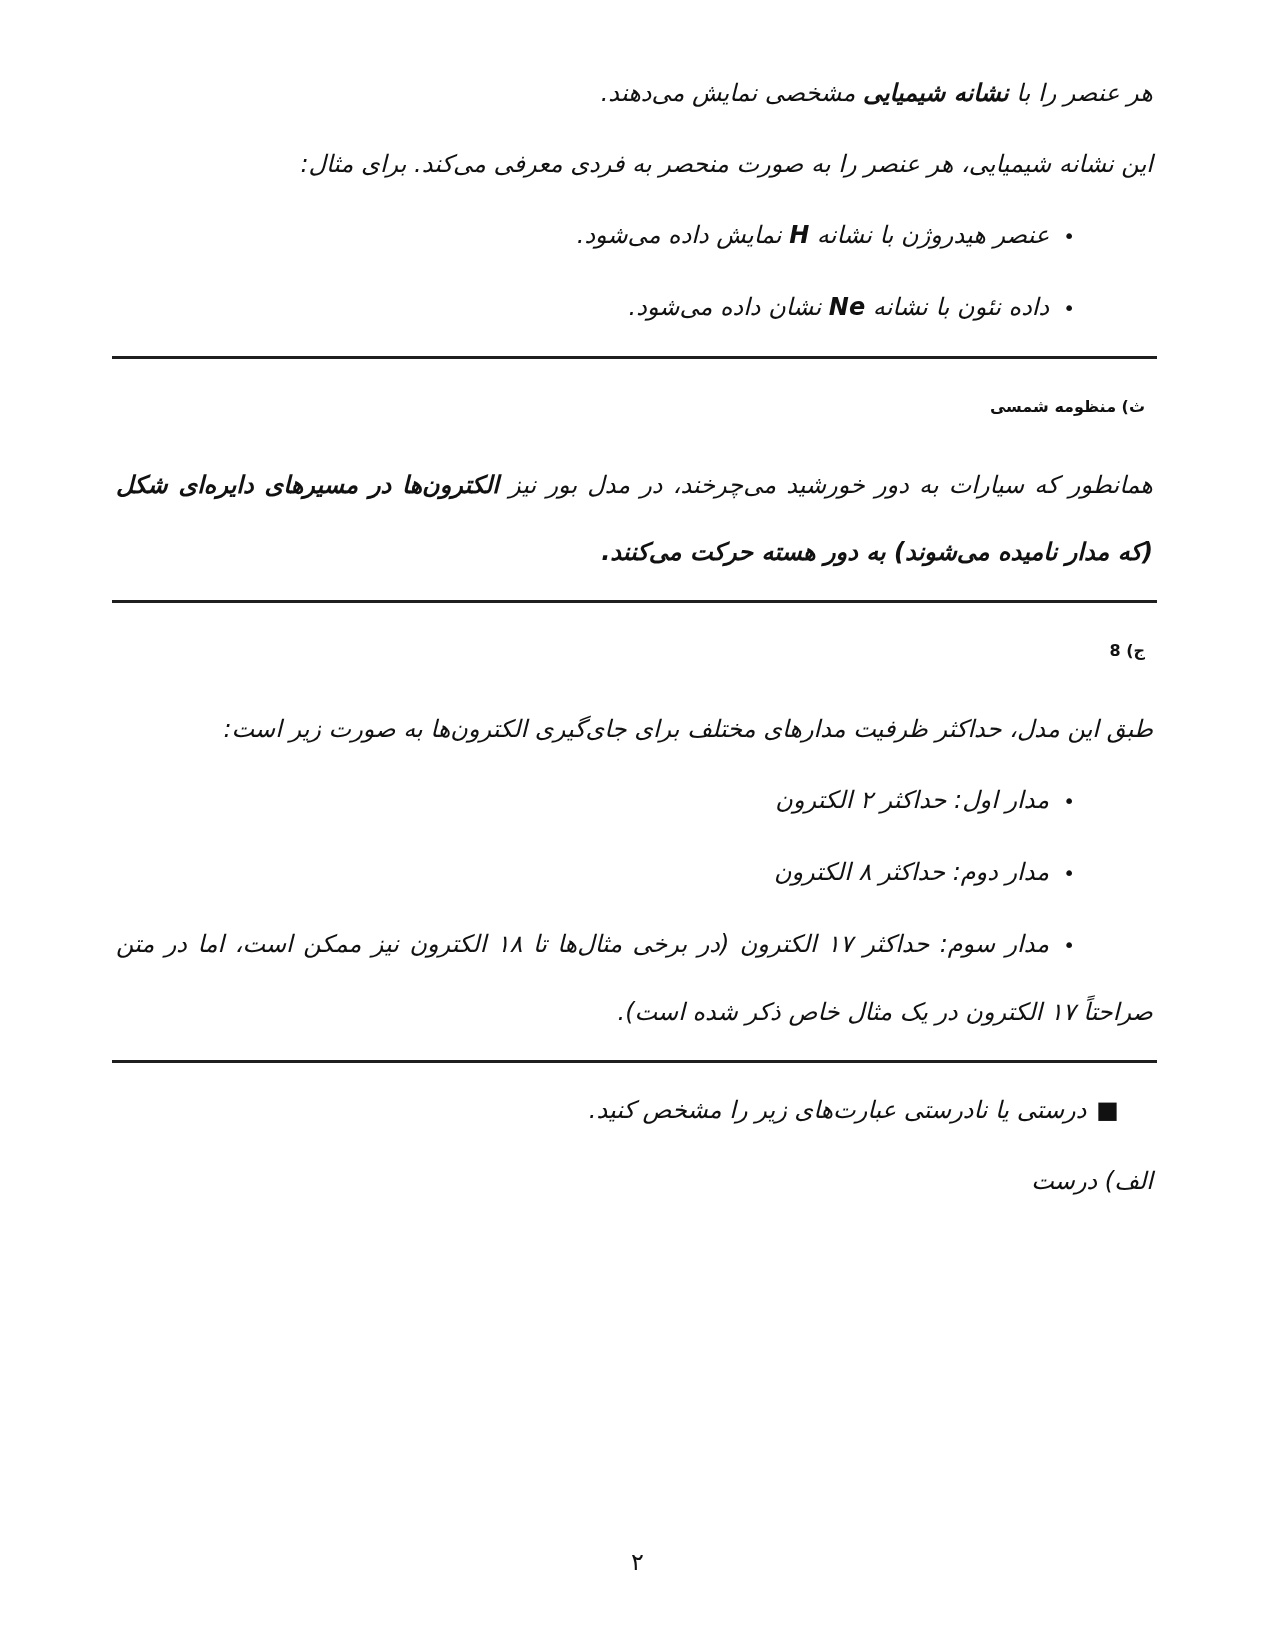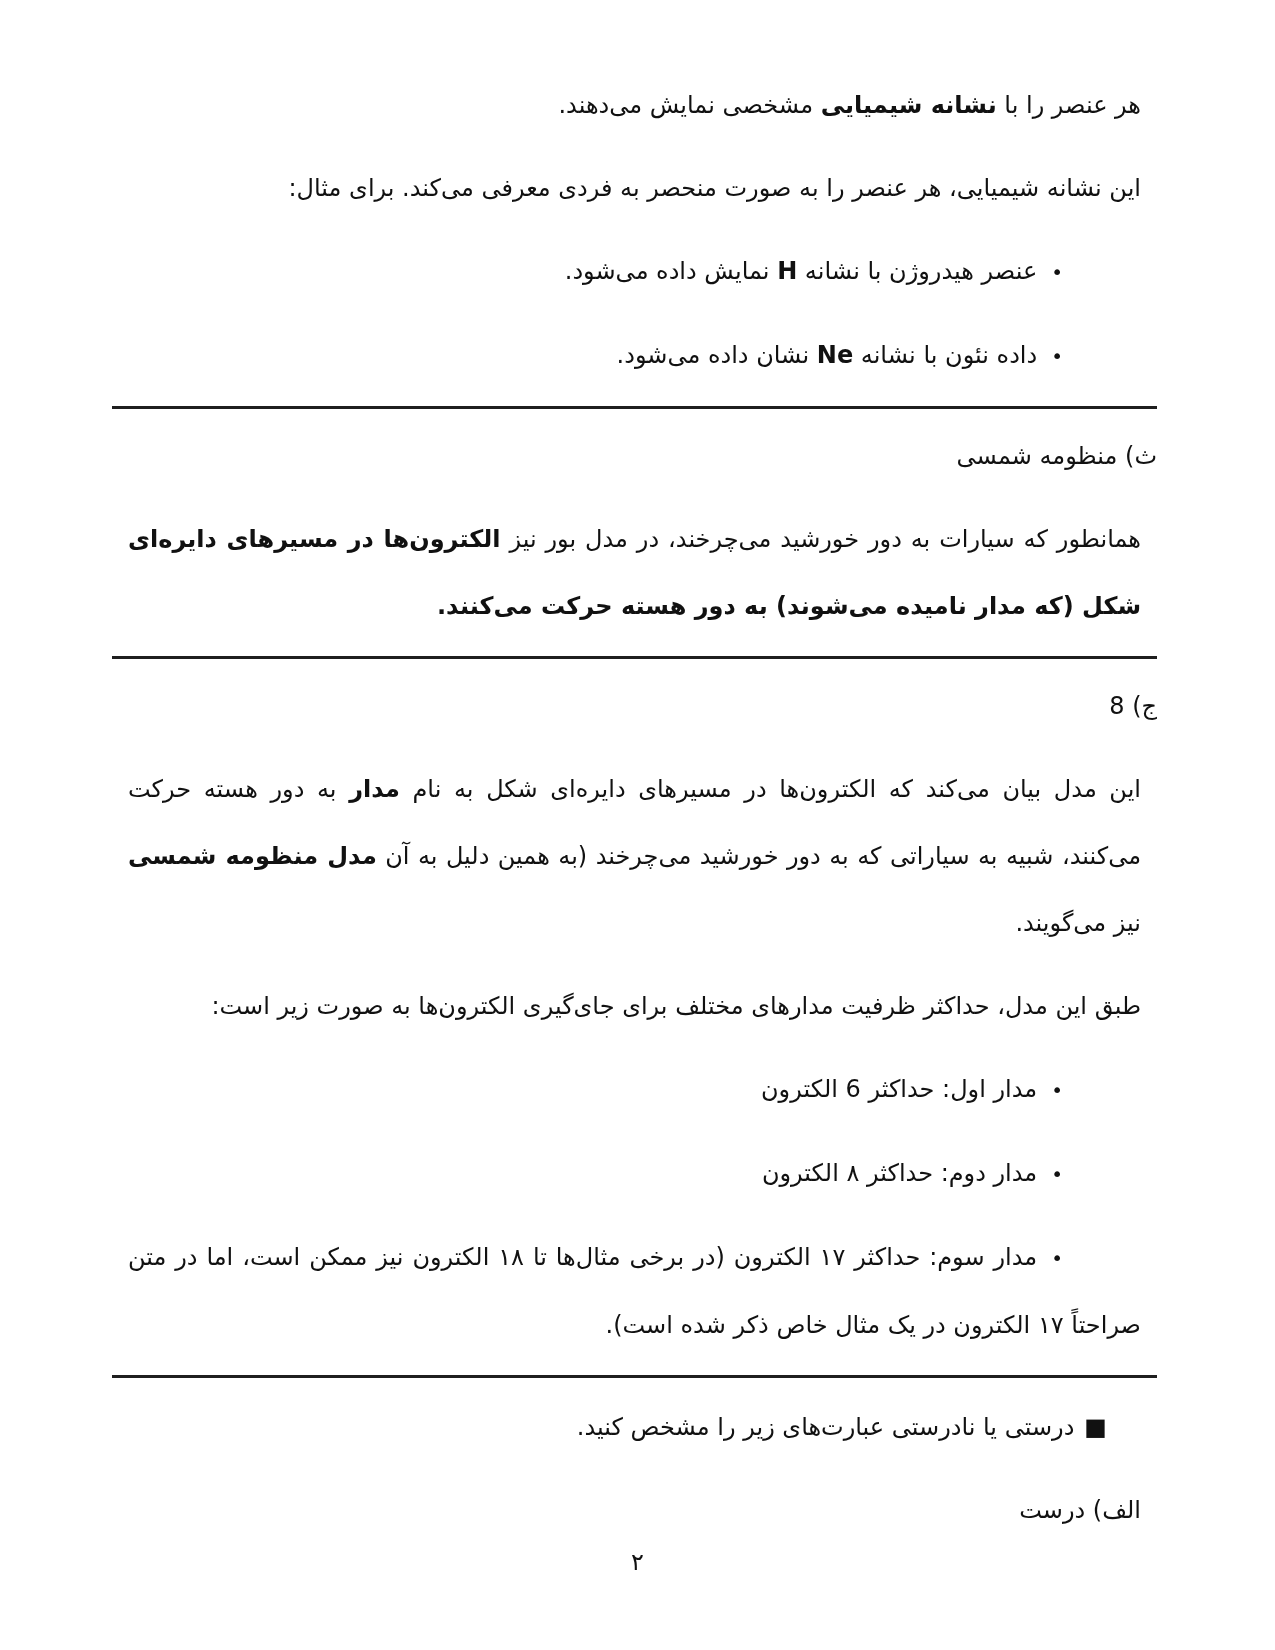--- a/index.html
+++ b/index.html
@@ -16,22 +16,22 @@
     font-family: "DejaVu Sans", sans-serif;
     color: #111111;
   }
   .content {
     direction: rtl;
     padding: 56px 118px 0 112px;
     font-size: 24px;
     line-height: 67px;
     text-align: justify;
   }
-  .para { margin: 16px; }
-  .heading { margin: 0; font-weight: normal; font-size: 24px; }
+  .para { margin: 4px; font-style: italic; }
+  .heading { margin: 12px; font-weight: bold; font-size: 16px; }
   b, .bold { font-weight: bold; }
   .bullet { text-indent: 78px; }
   .bullet .marker {
     display: inline-block;
     text-indent: 0;
     margin-left: 14px;
     font-size: 20px;
   }
   .square-para { text-indent: 34px; }
   .square-para .marker {
@@ -75,25 +75,24 @@
 
     <p class="heading">ث) منظومه شمسی</p>
 
 
     <p class="para"><span>همانطور که سیارات به دور خورشید می‌چرخند، در مدل بور نیز </span><b>الکترون‌ها در مسیرهای دایره‌ای شکل (که مدار نامیده می‌شوند) به دور هسته حرکت می‌کنند.</b></p>
 
     <hr class="rule">
 
     <p class="heading">ج) 8</p>
 
-    <p class="para"><span>این مدل بیان می‌کند که الکترون‌ها در مسیرهای دایره‌ای شکل به نام </span><b>مدار</b><span> به دور هسته حرکت می‌کنند، شبیه به سیاراتی که به دور خورشید می‌چرخند (به همین دلیل به آن </span><b>مدل منظومه شمسی</b><span> نیز می‌گویند.</span></p>
 
     <p class="para"><span>طبق این مدل، حداکثر ظرفیت مدارهای مختلف برای جای‌گیری الکترون‌ها به صورت زیر است:</span></p>
 
-    <p class="para bullet"><span class="marker">•</span><span>مدار اول: حداکثر 6 الکترون</span></p>
+    <p class="para bullet"><span class="marker">•</span><span>مدار اول: حداکثر ۲ الکترون</span></p>
 
     <p class="para bullet"><span class="marker">•</span><span>مدار دوم: حداکثر ۸ الکترون</span></p>
 
     <p class="para bullet"><span class="marker">•</span><span>مدار سوم: حداکثر ۱۷ الکترون (در برخی مثال‌ها تا ۱۸ الکترون نیز ممکن است، اما در متن صراحتاً ۱۷ الکترون در یک مثال خاص ذکر شده است).</span></p>
 
     <hr class="rule">
 
     <p class="para square-para"><span class="marker">■</span><span>درستی یا نادرستی عبارت‌های زیر را مشخص کنید.</span></p>
 
     <p class="para">الف) درست</p>

